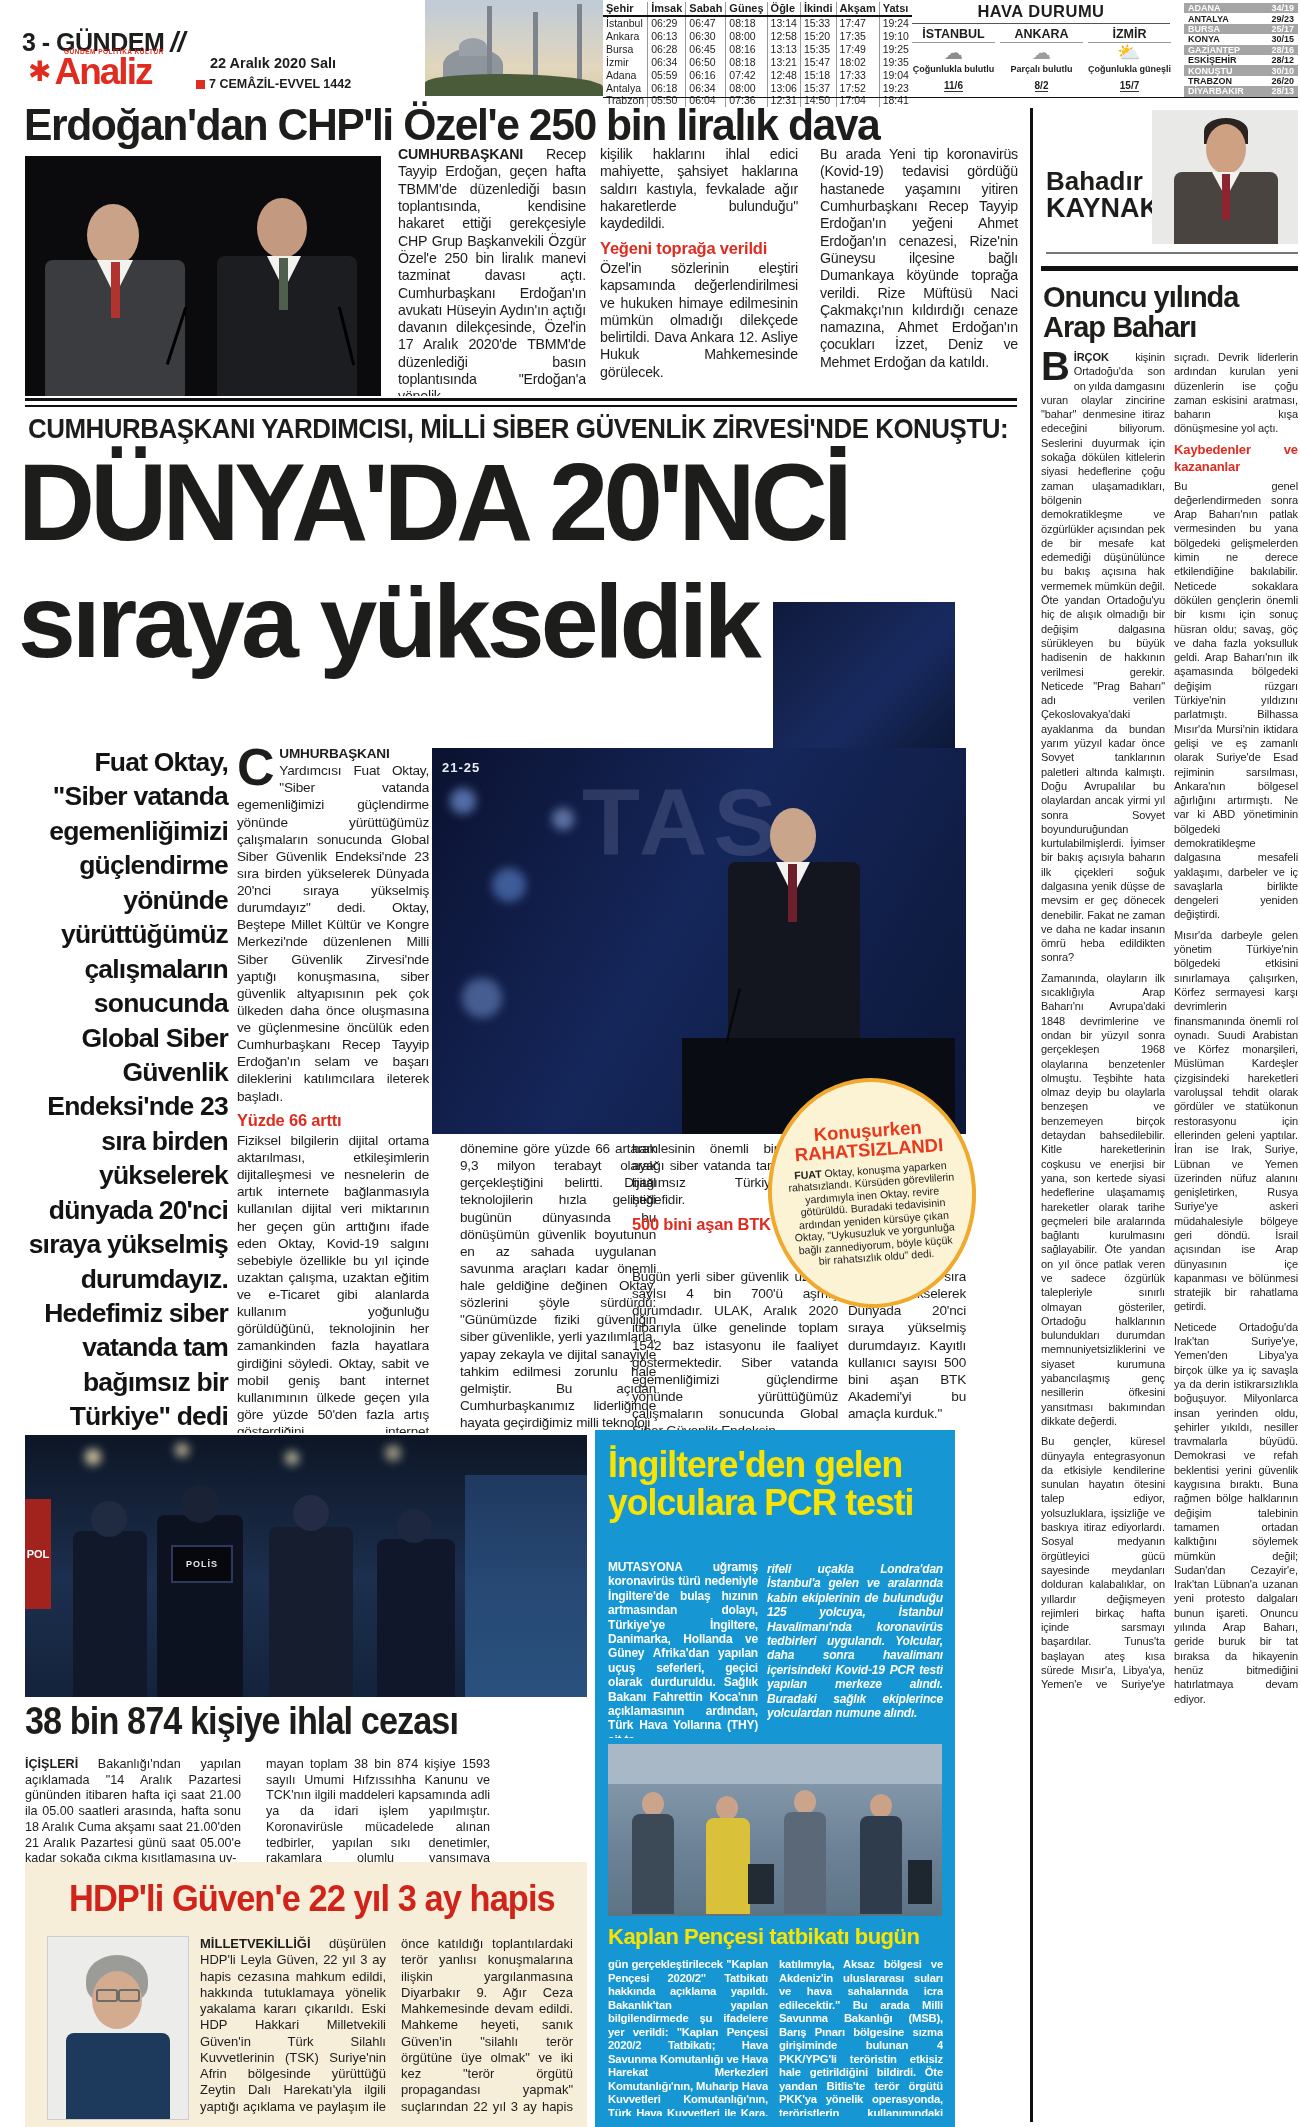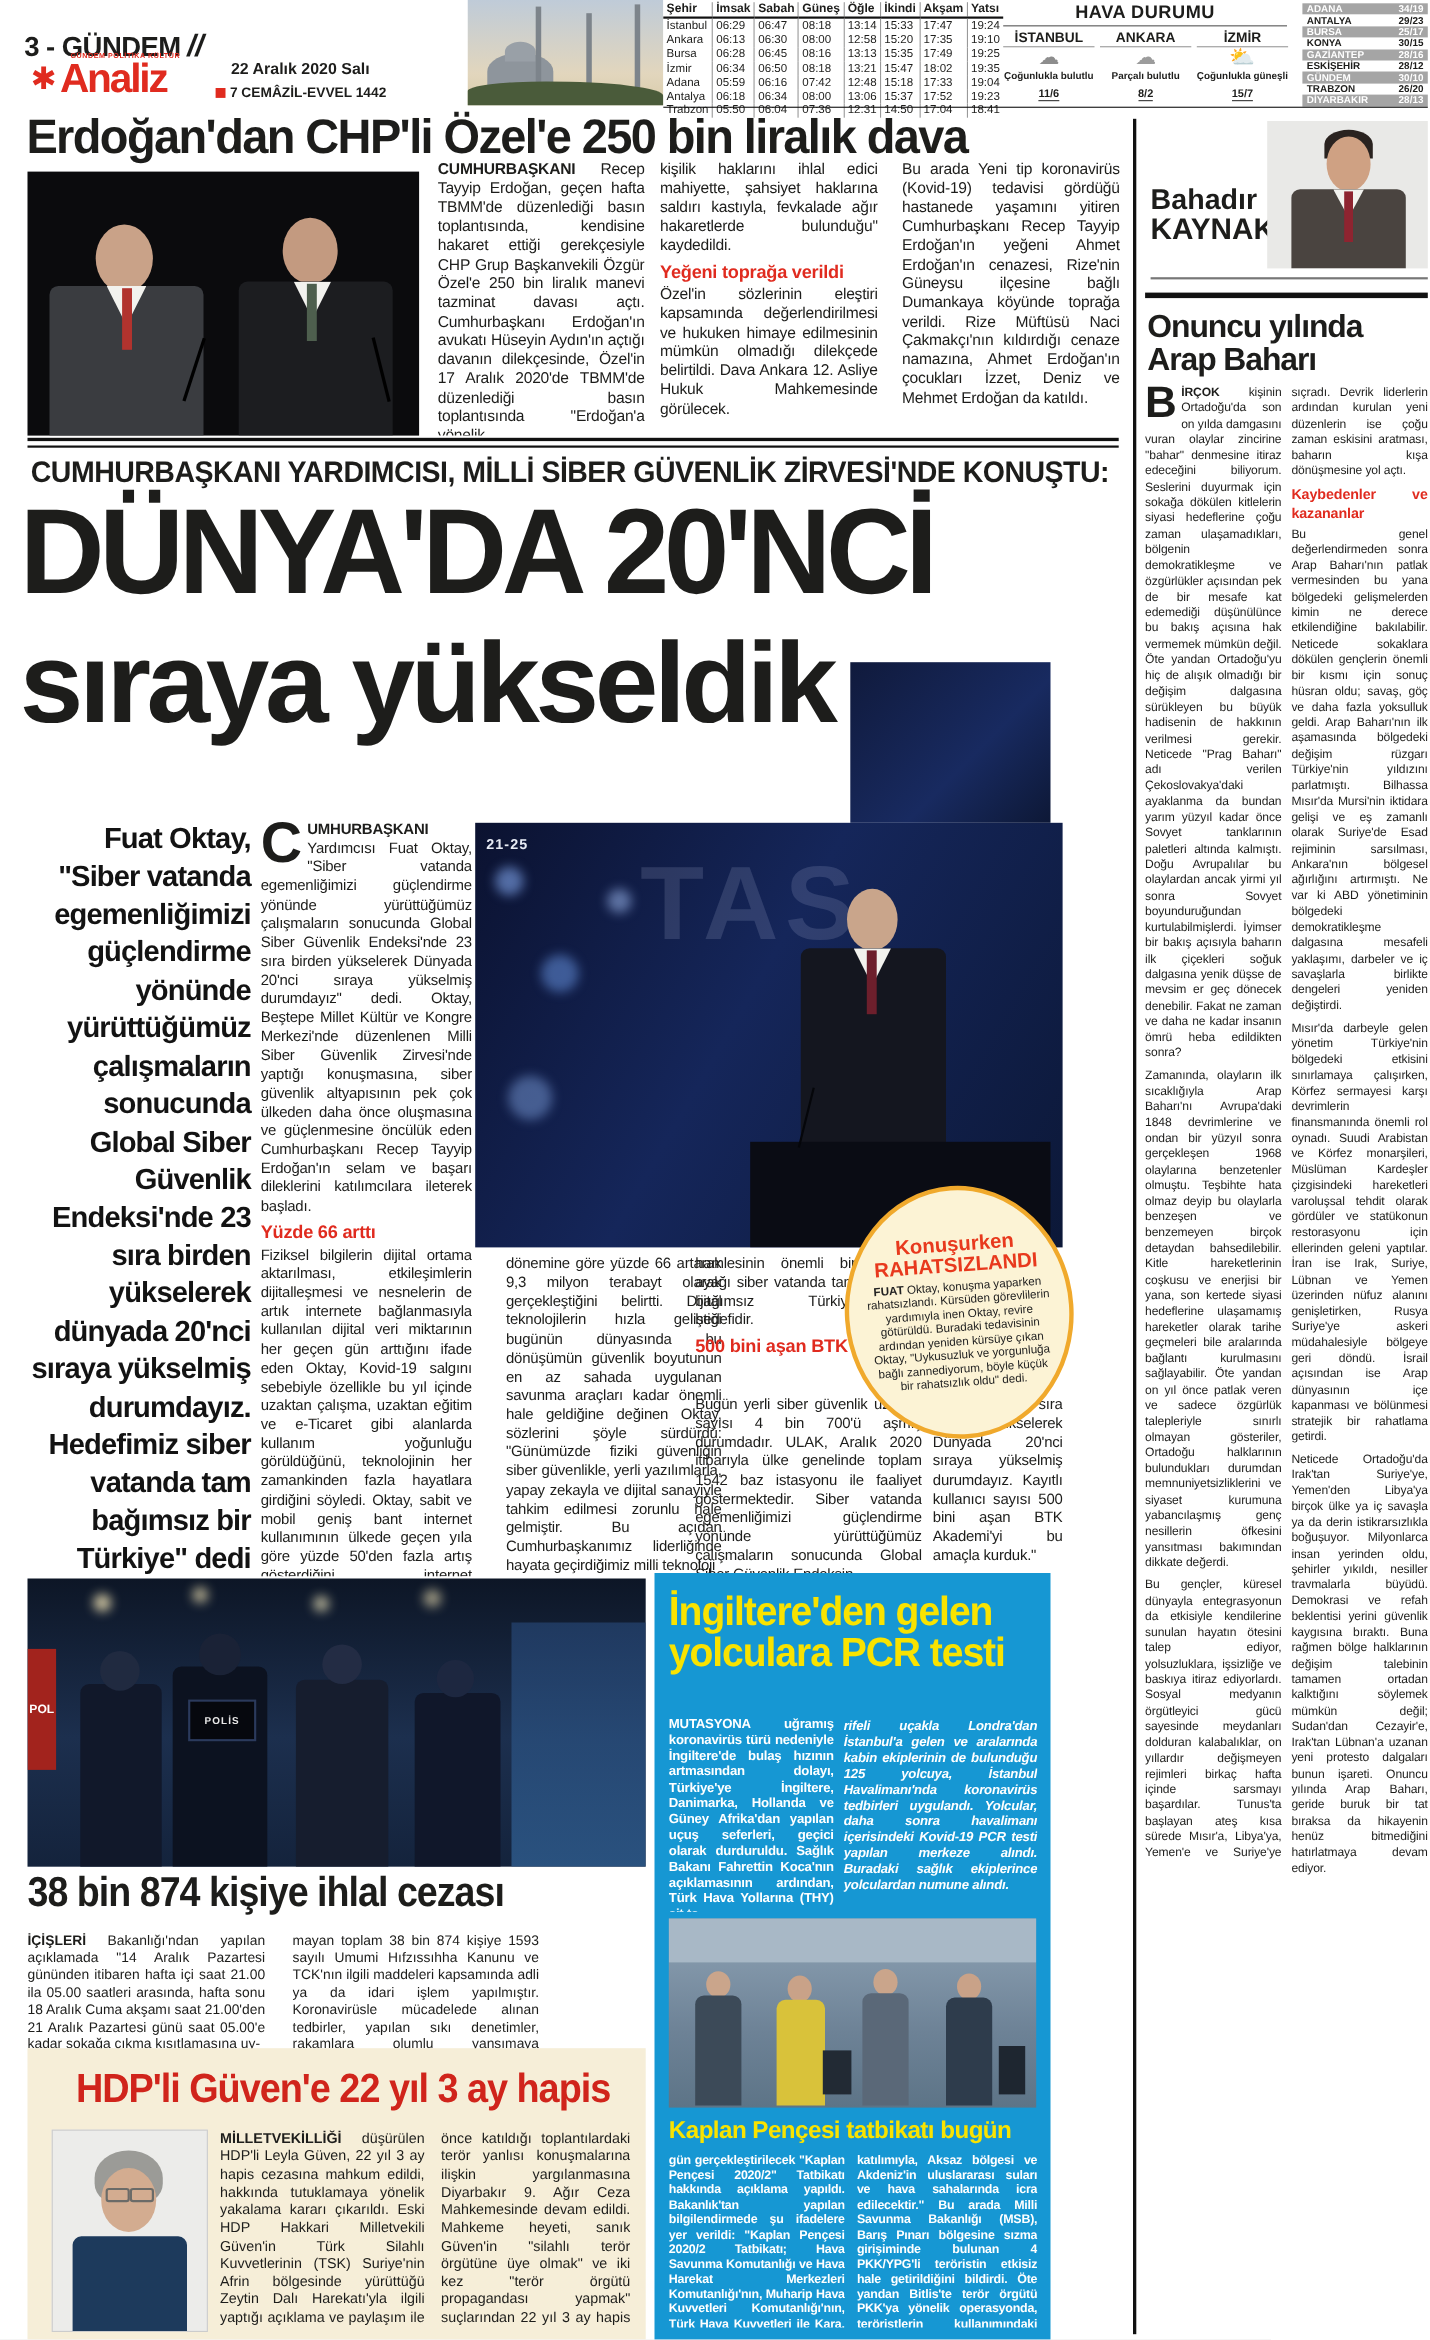--- a/index.html
+++ b/index.html
@@ -239,21 +239,21 @@
         </div>
       <div class="w-row hl">
           <span>GAZİANTEP</span>
           <span>28/16</span>
         </div>
       <div class="w-row">
           <span>ESKİŞEHİR</span>
           <span>28/12</span>
         </div>
       <div class="w-row hl">
-          <span>GÜNDEM</span>
+          <span>KONUŞTU</span>
           <span>30/10</span>
         </div>
       <div class="w-row">
           <span>TRABZON</span>
           <span>26/20</span>
         </div>
       <div class="w-row hl">
           <span>DİYARBAKIR</span>
           <span>28/13</span>
         </div>

